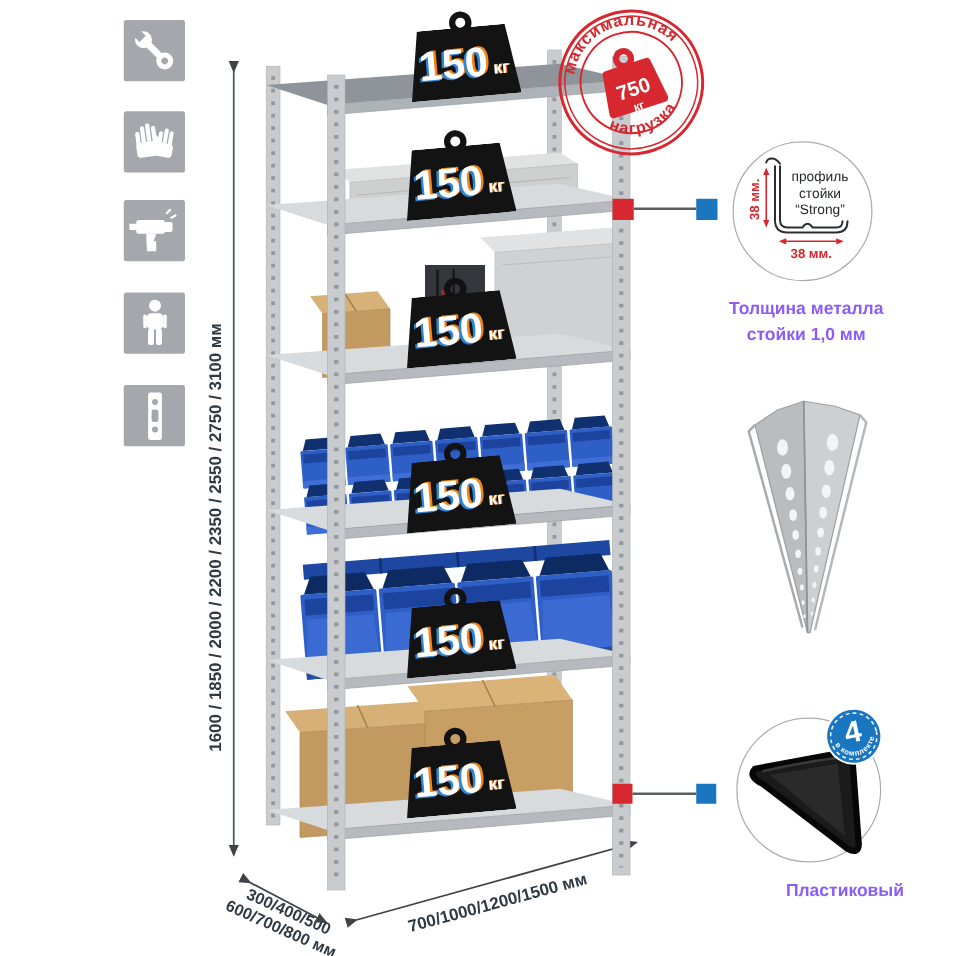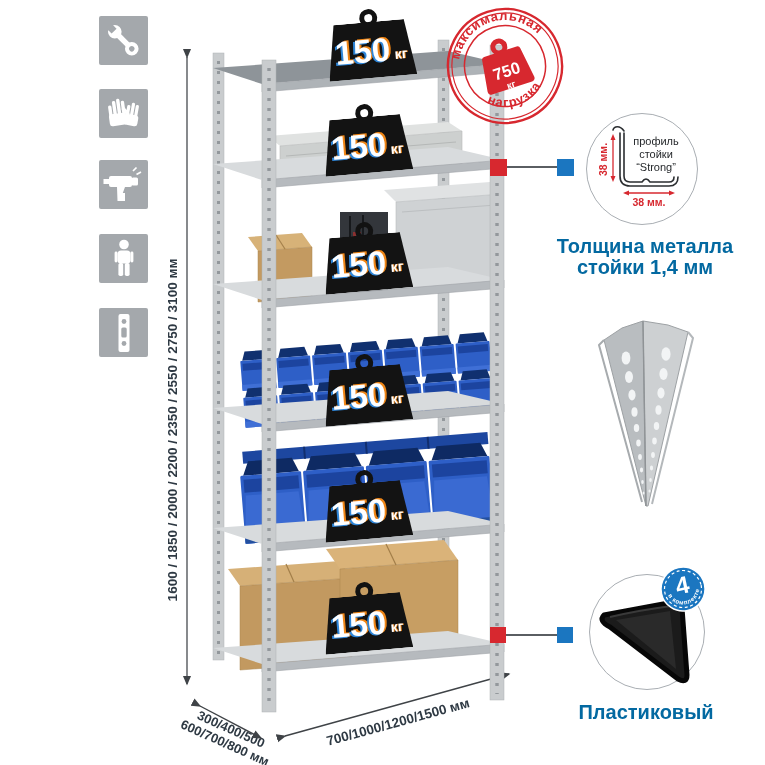--- a/index.html
+++ b/index.html
@@ -22,21 +22,21 @@
         text-shadow:-2px 1px 0 #2f86d8,2px -1px 0 #f08616;}
   .weight .u{font-size:14px;font-weight:bold;color:#fff;margin:12px 0 0 4px;
         text-shadow:1px 0 0 #f08616;}
   
   .sq{position:absolute;width:17px;height:17px;z-index:6;}
   .sq.red{background:#d7282f;}
   .sq.blue{background:#1b76c0;}
   .cline{position:absolute;height:2px;background:#5a5e62;z-index:5;}
   
   .circ{position:absolute;border-radius:50%;background:#fff;border:1.5px solid #a9aeb3;box-sizing:border-box;}
-  .caption{position:absolute;text-align:center;font-size:20px;font-weight:600;color:#0369a1;line-height:21px;}
+  .caption{position:absolute;text-align:center;font-size:14px;font-weight:600;color:#8b5cf6;line-height:21px;}
   .stamp{position:absolute;left:443px;top:4px;width:124px;height:124px;transform:rotate(-18deg);z-index:7;}
   .badge{position:absolute;left:659px;top:565px;width:48px;height:48px;transform:rotate(-12deg);z-index:8;}
   svg{display:block;}
 </style>
 </head>
 <body>
 
 <div class="stage">
 
   <svg class="abs" style="left:0;top:0;z-index:1" width="765" height="765" viewBox="0 0 765 765">
@@ -315,21 +315,21 @@
       </g>
       <text transform="translate(20 62) rotate(-90)" font-size="10.5" font-weight="bold" fill="#d7282f">38 мм.</text>
       <text x="62" y="92" font-size="10.5" font-weight="bold" fill="#d7282f" text-anchor="middle">38 мм.</text>
       <text x="69" y="31" font-size="11" fill="#26292c" text-anchor="middle">профиль</text>
       <text x="69" y="44" font-size="11" fill="#26292c" text-anchor="middle">стойки</text>
       <text x="69" y="57" font-size="11" fill="#26292c" text-anchor="middle">“Strong”</text>
     </svg>
   </div>
   <div class="caption" style="left:555px;top:236px;width:180px">
     <div>Толщина металла</div>
-    <div>стойки 1,4 мм</div>
+    <div>стойки 1,0 мм</div>
   </div>
 
   <svg class="abs" style="left:596px;top:312px;z-index:2" width="110" height="210" viewBox="0 0 110 210">
     <path d="M 8,28 L 26,16 L 47,9 L 50,194 Z" fill="#b9bdc0" stroke="#9da1a4" stroke-width="1"></path>
     <path d="M 47,9 L 72,13 L 92,20 L 52,194 L 50,194 Z" fill="#cdd0d2" stroke="#9da1a4" stroke-width="1"></path>
     <path d="M 8,28 L 3,33 L 46,190" fill="none" stroke="#a7abae" stroke-width="2"></path>
     <path d="M 92,20 L 97,26 L 56,192" fill="none" stroke="#b4b8bb" stroke-width="2"></path>
     <line x1="47" y1="9" x2="50" y2="194" stroke="#8f9396" stroke-width="1.4"></line>
     <g fill="#f2f4f5">
       <ellipse cx="30" cy="46" rx="4.4" ry="6.6"></ellipse>
@@ -366,21 +366,21 @@
     <svg width="48" height="48" viewBox="0 0 48 48" xmlns="http://www.w3.org/2000/svg">
       <circle cx="24" cy="24" r="22" fill="#1b76c0" stroke="#ffffff" stroke-width="1.5"></circle>
       <circle cx="24" cy="24" r="18.5" fill="none" stroke="#ffffff" stroke-width="1.2" stroke-dasharray="3 2.6"></circle>
       <text x="24" y="28.5" font-size="24" font-weight="bold" fill="#ffffff" text-anchor="middle">4</text>
       <path id="badgeArc" d="M 8,27 A 16.5,16.5 0 0 0 40,27" fill="none"></path>
       <text font-size="6" font-weight="bold" fill="#ffffff" letter-spacing="0.6">
         <textPath href="#badgeArc" startOffset="50%" text-anchor="middle">в комплекте</textPath>
       </text>
     </svg>
   </div>
-  <div class="caption" style="left:556px;top:702px;width:180px">
+  <div class="caption" style="left:586px;top:702px;width:180px">
     <div>Пластиковый</div>
   </div>
 
   <div class="dimtext" style="left:172px;top:430px;transform:translate(-50%,-50%) rotate(-90deg)">1600 / 1850 / 2000 / 2200 / 2350 / 2550 / 2750 / 3100 мм</div>
   <div class="dimtext" style="left:398px;top:722px;transform:translate(-50%,-50%) rotate(-15.3deg)">700/1000/1200/1500 мм</div>
   <div class="dimtext" style="left:228px;top:736px;transform:translate(-50%,-50%) rotate(24deg);text-align:center;font-size:13px;line-height:15px;white-space:nowrap">
     <div>300/400/500</div>
     <div>600/700/800 мм</div>
   </div>
 

